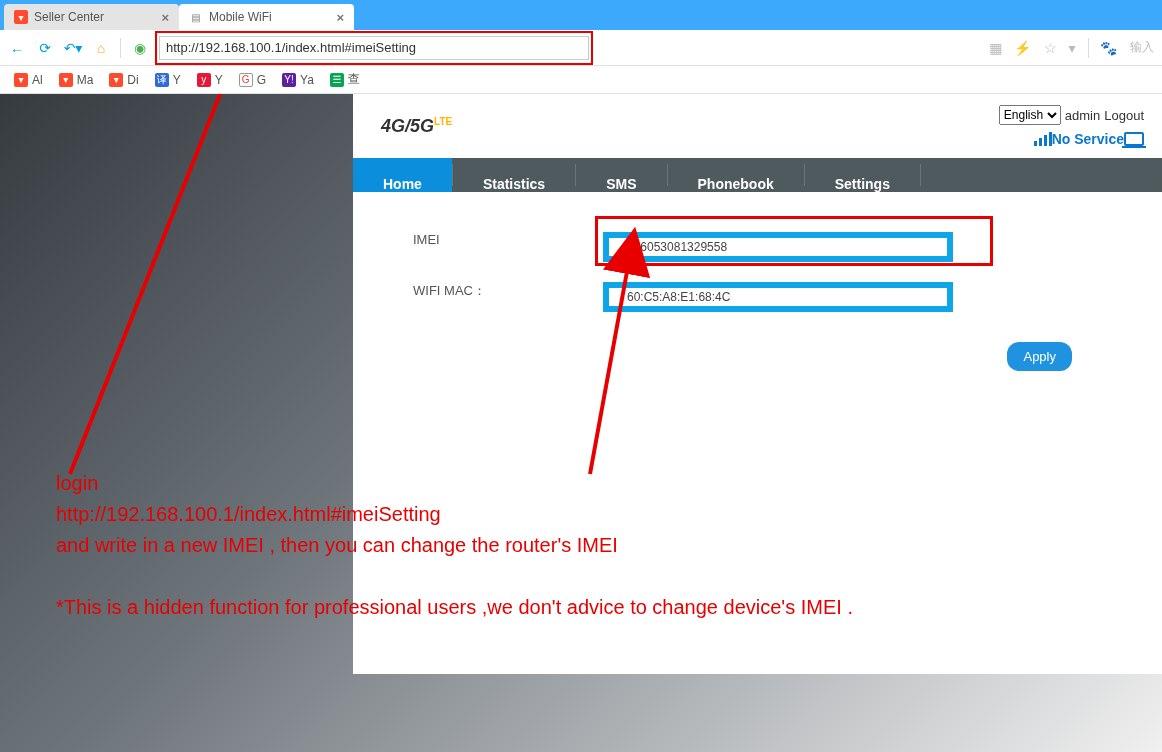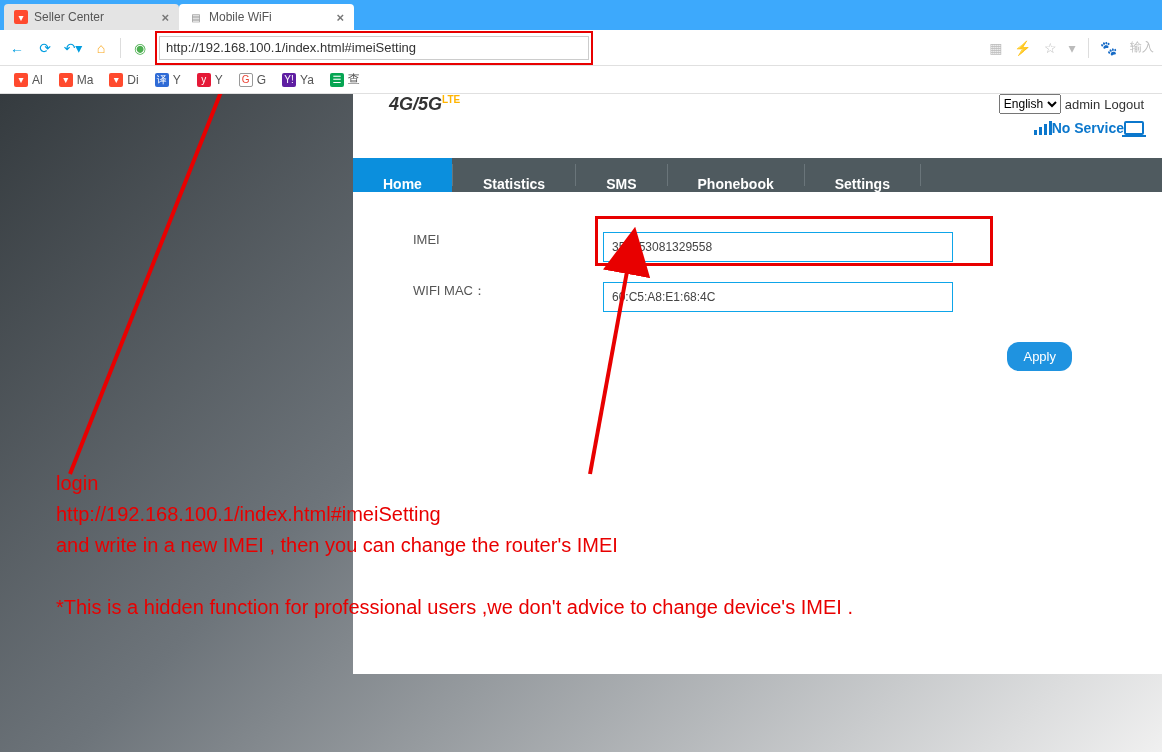--- a/index.html
+++ b/index.html
@@ -28,21 +28,21 @@
   .bm .ic{width:14px;height:14px;display:inline-flex;align-items:center;justify-content:center;font-size:10px;background:#ff4a2e;color:#fff;border-radius:2px}
   .bm .ic.blue{background:#2f6bd6}
   .bm .ic.purple{background:#5f1fa2}
   .bm .ic.green{background:#06a552}
   .bm .ic.red{background:#e51937}
 
   
   .viewport{position:relative;height:658px;background:linear-gradient(135deg,#353b3f 0%,#6d747a 40%,#f0f0f0 100%)}
   .router-page{position:absolute;left:353px;top:0;right:0;height:580px;background:#fff}
 
-  .rp-top{height:64px;display:flex;padding:0 18px 0 36px}
+  .rp-top{height:64px;display:flex;align-items:center;padding:0 18px 0 28px}
   .logo{font-style:italic;font-weight:bold;font-size:18px;color:#333}
   .logo .g{color:#333}
   .logo sup{font-size:10px;color:#ffb400;font-style:normal}
   .top-right{margin-left:auto;display:flex;flex-direction:column;align-items:flex-end;gap:6px;font-size:13px;color:#333}
   .top-row1{display:flex;gap:4px;align-items:center}
   .top-row1 select{font-size:12px;height:20px}
   .top-row2{display:flex;gap:0;align-items:center;color:#0b77cc;font-weight:bold;font-size:14px}
   .sig-bars{display:inline-flex;gap:2px;align-items:flex-end}
   .sig-bars span{width:3px;background:#0b77cc}
   .sig-bars span:nth-child(1){height:5px}
@@ -54,21 +54,21 @@
 
   .nav{height:34px;background:#4f5a5f;display:flex;align-items:stretch;font-size:14px;font-weight:bold}
   .nav-item{color:#fff;display:flex;align-items:flex-end;padding:0 30px;position:relative;cursor:pointer}
   .nav-item.active{background:#0b8fdd}
   .nav-sep{width:1px;background:#6a757a;margin:6px 0}
   .nav-spacer{flex:1}
 
   .form-area{padding:40px 60px 20px 60px}
   .frow{display:flex;align-items:flex-start;margin-bottom:20px}
   .flabel{width:190px;font-size:13px;color:#555}
-  .finput{flex:1;max-width:350px;height:30px;border:1px solid #0ea5e9;padding:0 8px;font-size:12px;color:#444;outline:none}
+  .finput{flex:1;max-width:350px;height:30px;border:6px solid #0ea5e9;padding:0 18px;font-size:12px;color:#444;outline:none}
   .imei-highlight{position:absolute;border:3px solid #e80000}
   .apply-row{text-align:right;padding:10px 30px 0 0}
   .apply{background:#1f93e0;color:#fff;border:none;padding:7px 16px;font-size:13px;border-radius:12px;cursor:pointer}
 
   
   .annot{position:absolute;color:#e80000;font-size:20px;line-height:1.55;white-space:pre}
   svg.arrows{position:absolute;left:0;top:0;pointer-events:none}
 </style>
 </head>
 <body>

